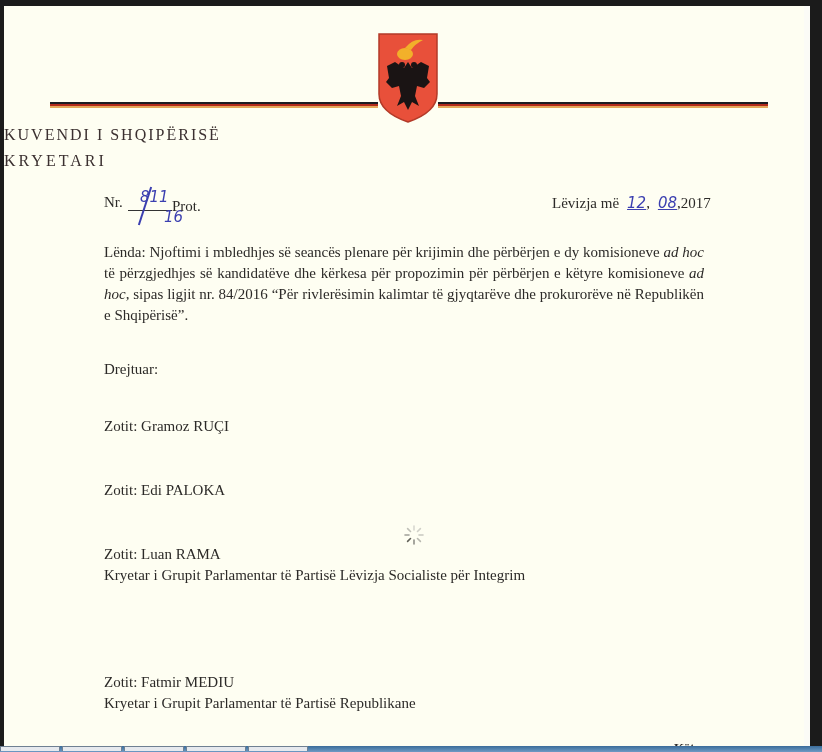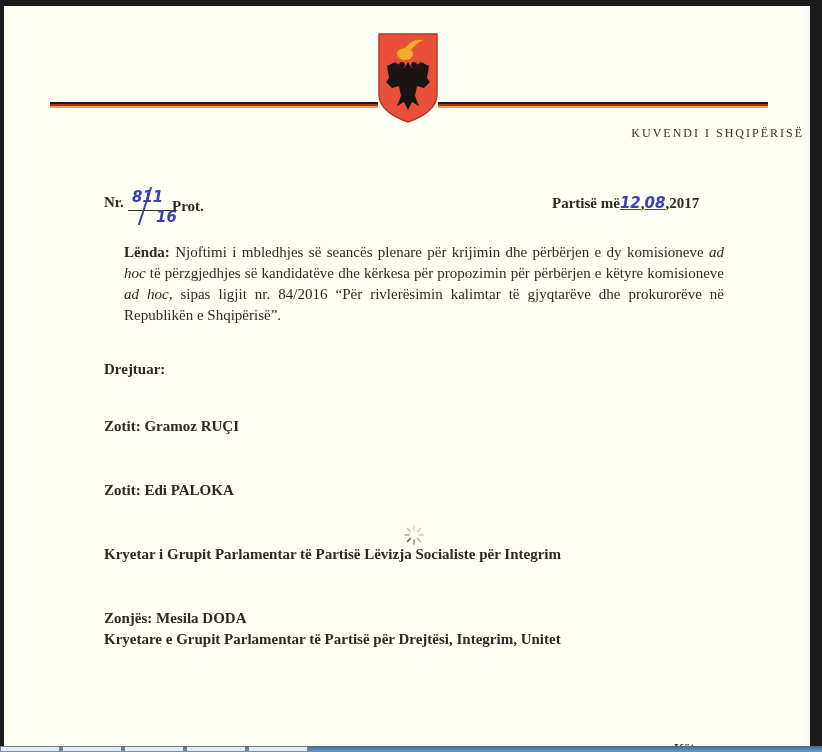--- a/index.html
+++ b/index.html
@@ -25,39 +25,38 @@
     background: #e6e9ee; margin-right: 2px; box-sizing: border-box;
   }
   .rule {
     position: absolute; top: 96px; height: 6px;
     background: linear-gradient(#1c1c22 0, #1c1c22 40%, #b22a1c 40%, #b22a1c 70%, #e3a85a 70%, #e3a85a 100%);
   }
   .rule.left { left: 46px; width: 328px; }
   .rule.right { left: 434px; width: 330px; }
   .emblem { position: absolute; left: 373px; top: 26px; width: 62px; height: 92px; }
   .inst {
-    position: absolute; left: 0; width: 800px; text-align: right;
-    color: #3b3030; letter-spacing: 2px; font-size: 12px;
+    position: absolute; left: 0; width: 800px; text-align: left;
+    color: #3b3030; letter-spacing: 2px; font-size: 16px;
   }
   .inst.l1 { top: 120px; }
   .inst.l2 { top: 146px; letter-spacing: 3px; }
   .txt { position: absolute; color: #2c2a28; font-size: 15px; }
-  .bold { font-weight: bold; }
-  .hand { color: #3b3fb0; font-family: "DejaVu Sans", sans-serif; font-style: italic; font-size: 15px; }
+  .bold { font-weight: normal; }
+  .hand { color: #3b3fb0; font-family: "DejaVu Sans", sans-serif; font-style: italic; font-size: 15px; margin-left: 8px; }
   .nr { left: 100px; top: 188px; }
   .nr .num-top { position: absolute; left: 28px; top: -6px; }
   .nr .num-bot { position: absolute; left: 52px; top: 14px; }
   .nr .slash { position: absolute; left: 40px; top: -8px; width: 2px; height: 40px; background: #3b3fb0; transform: rotate(18deg); }
   .nr .uline { position: absolute; left: 24px; top: 16px; width: 44px; height: 1px; background: #333; }
   .nr .prot { position: absolute; left: 68px; top: 4px; text-align: right; }
   .date { left: 548px; top: 188px; white-space: nowrap; }
   .subject {
     left: 100px; top: 236px; width: 600px; line-height: 21px; text-align: justify;
     font-size: 15px;
-    margin-left: 20px;
   }
   .subject i { font-style: italic; }
   .addr-block { position: absolute; left: 100px; margin-top: 12px; }
   .addr-block div { line-height: 21px; }
   .spinner { position: absolute; left: 399px; top: 518px; width: 22px; height: 22px; }
   .cut { position: absolute; left: 670px; top: 734px; font-size: 13px; color: #2c2a28; font-weight: bold; }
 </style>
 </head>
 <body>
 
@@ -69,52 +68,54 @@
   <svg class="emblem" viewBox="0 0 62 92">
     <path d="M2 2 H60 V62 Q60 80 31 90 Q2 80 2 62 Z" fill="#e8503a" stroke="#b33a28" stroke-width="1.5"></path>
     <ellipse cx="28" cy="22" rx="8" ry="6" fill="#f2b02a"></ellipse>
     <path d="M28 16 Q36 6 46 8 Q38 12 34 18 Z" fill="#f2b02a"></path>
     <path d="M31 30 L27 36 L18 30 L10 34 L12 46 L9 50 L15 56 L22 54 L24 64 L20 74 L27 70 L31 78 L35 70 L42 74 L38 64 L40 54 L47 56 L53 50 L50 46 L52 34 L44 30 L35 36 Z" fill="#1a1414"></path>
     <circle cx="25" cy="33" r="3" fill="#1a1414"></circle>
     <circle cx="37" cy="33" r="3" fill="#1a1414"></circle>
   </svg>
 
   <div class="inst l1">KUVENDI I SHQIPËRISË</div>
+  <div class="inst l2">KRYETARI</div>
 
   <div class="txt nr bold">
     <span>Nr.</span>
     <span class="uline"></span>
     <span class="slash"></span>
     <span class="hand num-top">811</span>
     <span class="hand num-bot">16</span>
     <span class="prot">Prot.</span>
   </div>
 
   <div class="txt date bold">
-    <span>Partisë më</span><span class="hand" style="text-decoration:underline;text-align:center;">12</span><span>,</span><span class="hand" style="text-decoration:underline;">08</span><span>,</span><span>2017</span>
+    <span>Lëvizja më</span><span class="hand" style="text-decoration:underline;text-align:center;">12</span><span>,</span><span class="hand" style="text-decoration:underline;">08</span><span>,</span><span>2017</span>
   </div>
 
   <div class="txt subject">
     <span class="bold">Lënda:</span><span> Njoftimi i mbledhjes së seancës plenare për krijimin dhe përbërjen e dy komisioneve </span><i>ad hoc</i><span> të përzgjedhjes së kandidatëve dhe kërkesa për propozimin për përbërjen e këtyre komisioneve </span><i>ad hoc</i><span>,  sipas ligjit nr. 84/2016 “Për rivlerësimin kalimtar të gjyqtarëve dhe prokurorëve në Republikën e Shqipërisë”.</span>
   </div>
 
   <div class="txt bold" style="left:100px; top:355px;">Drejtuar:</div>
 
   <div class="addr-block txt bold" style="top:398px;">
     <div>Zotit: Gramoz RUÇI</div>
   </div>
   <div class="addr-block txt bold" style="top:462px;">
     <div>Zotit: Edi PALOKA</div>
   </div>
   <div class="addr-block txt bold" style="top:526px;">
+    <div>Zotit: Luan RAMA</div>
     <div>Kryetar i Grupit Parlamentar të Partisë Lëvizja Socialiste për Integrim</div>
   </div>
-  <div class="addr-block txt bold" style="top:590px;">
-    <div>Zonjës: Mesila DODA</div>
-    <div>Kryetare e Grupit Parlamentar të Partisë për Drejtësi, Integrim, Unitet</div>
+  <div class="addr-block txt bold" style="top:654px;">
+    <div>Zotit: Fatmir MEDIU</div>
+    <div>Kryetar i Grupit Parlamentar të Partisë Republikane</div>
   </div>
 
   <svg class="spinner" viewBox="0 0 22 22">
     <g stroke-linecap="round" stroke-width="1.6">
       <line x1="11" y1="2" x2="11" y2="6" stroke="#d8d8d0"></line>
       <line x1="17.4" y1="4.6" x2="14.5" y2="7.5" stroke="#d0d0c8"></line>
       <line x1="20" y1="11" x2="16" y2="11" stroke="#c8c8c0"></line>
       <line x1="17.4" y1="17.4" x2="14.5" y2="14.5" stroke="#b8b8b0"></line>
       <line x1="11" y1="20" x2="11" y2="16" stroke="#909088"></line>
       <line x1="4.6" y1="17.4" x2="7.5" y2="14.5" stroke="#606058"></line>

